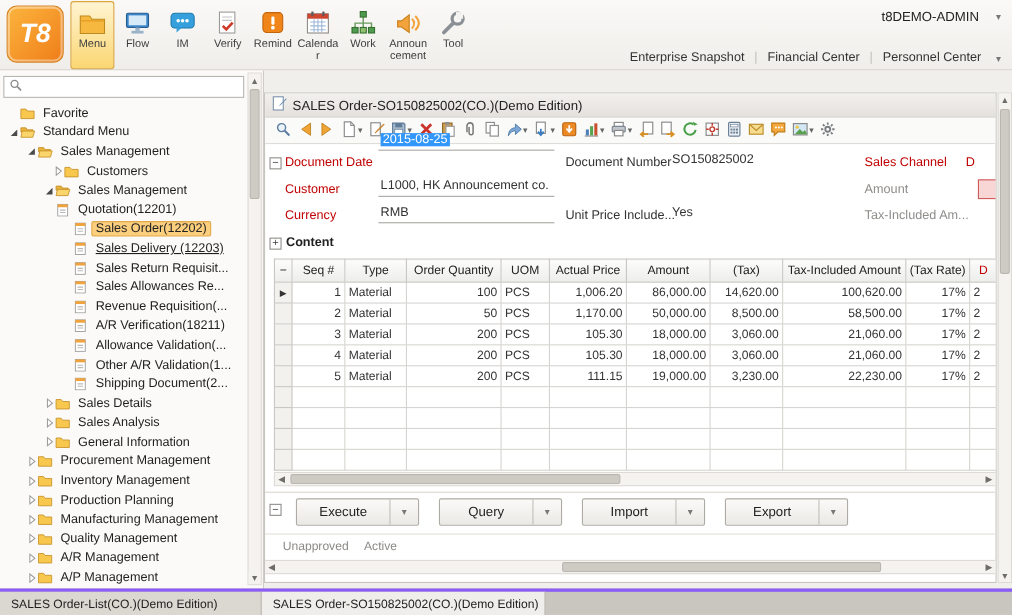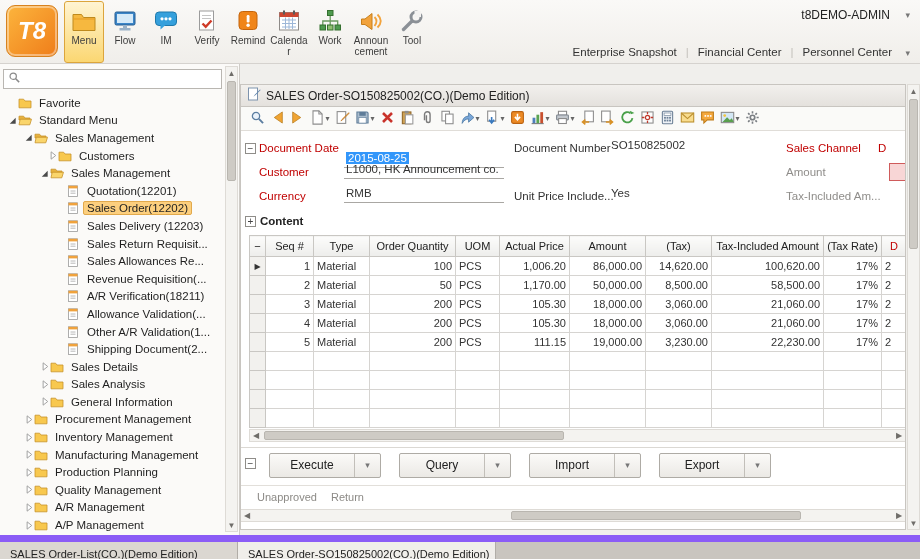--- a/index.html
+++ b/index.html
@@ -85,21 +85,21 @@
   .act-btn{position:absolute;top:5px;height:25px;display:flex;background:linear-gradient(#fbfaf8,#ebe9e5);
            border:1px solid #aeaba5;border-radius:2px;box-sizing:border-box;cursor:default;}
   .act-label{width:84px;text-align:center;line-height:23px;font-size:12px;color:#222;}
   .act-caret{width:25px;border-left:1px solid #c2bfb9;display:flex;align-items:center;justify-content:center;}
   .status-strip{position:absolute;left:0;top:400px;width:664px;height:22px;border-top:1px solid #e2dfda;
                 display:flex;align-items:center;gap:14px;padding-left:16px;box-sizing:border-box;}
   .status-txt{font-size:11px;color:#8c8a86;}
 
   
   .tabs{position:absolute;left:0;top:535px;width:920px;height:24px;background:#c9c5bf;
-        border-top:7px solid #8b5cf6;display:flex;box-sizing:border-box;}
+        border-top:3px solid #8b5cf6;display:flex;box-sizing:border-box;}
   .tab{height:23px;display:flex;align-items:center;padding:0 10px;font-size:11px;color:#222;
        background:#dbd7d1;border-right:1px solid #b1ada7;box-sizing:border-box;white-space:nowrap;overflow:hidden;cursor:default;}
   .tab.active{background:#f0eeea;}
 </style>
 </head>
 <body>
 
 <div id="app">
 
   <div class="ribbon">
@@ -288,21 +288,21 @@
             </svg>
           </span>
           <span class="tree-icn">
             <svg width="14" height="12" viewBox="0 0 14 12">
               <path d="M1 2.2 h4.6 l1.4 1.8 H12 v2 H1 Z" fill="#e8b23e" stroke="#c8932a" stroke-width="0.8"></path>
               <path d="M2.2 5.2 H13.5 L11.8 10.8 H1 Z" fill="#fad56b" stroke="#c8932a" stroke-width="0.8"></path>
             </svg>
           </span>
           <span class="tree-label">Sales Management</span>
         </div>
-        <div class="tree-row" style="padding-left: 54px;">
+        <div class="tree-row" style="padding-left: 22px; margin-left: 16px;">
           <span class="tree-arrow"></span>
           <span class="tree-icn">
             <svg width="14" height="12" viewBox="0 0 14 12">
               <rect x="2.5" y="0.8" width="9" height="10.6" fill="#fff" stroke="#9a9a9a" stroke-width="0.8"></rect>
               <rect x="2.5" y="0.8" width="9" height="2.6" fill="#f0a23c"></rect>
               <line x1="4.5" y1="6" x2="9.5" y2="6" stroke="#b8b8b8"></line>
               <line x1="4.5" y1="8.2" x2="9.5" y2="8.2" stroke="#b8b8b8"></line>
             </svg>
           </span>
           <span class="tree-label">Quotation(12201)</span>
@@ -312,21 +312,21 @@
           <span class="tree-icn">
             <svg width="14" height="12" viewBox="0 0 14 12">
               <rect x="2.5" y="0.8" width="9" height="10.6" fill="#fff" stroke="#9a9a9a" stroke-width="0.8"></rect>
               <rect x="2.5" y="0.8" width="9" height="2.6" fill="#f0a23c"></rect>
               <line x1="4.5" y1="6" x2="9.5" y2="6" stroke="#b8b8b8"></line>
               <line x1="4.5" y1="8.2" x2="9.5" y2="8.2" stroke="#b8b8b8"></line>
             </svg>
           </span>
           <span class="tree-label selected">Sales Order(12202)</span>
         </div>
-        <div class="tree-row" style="padding-left: 54px;">
+        <div class="tree-row" style="padding-left: 54px; text-decoration: underline;">
           <span class="tree-arrow"></span>
           <span class="tree-icn">
             <svg width="14" height="12" viewBox="0 0 14 12">
               <rect x="2.5" y="0.8" width="9" height="10.6" fill="#fff" stroke="#9a9a9a" stroke-width="0.8"></rect>
               <rect x="2.5" y="0.8" width="9" height="2.6" fill="#f0a23c"></rect>
               <line x1="4.5" y1="6" x2="9.5" y2="6" stroke="#b8b8b8"></line>
               <line x1="4.5" y1="8.2" x2="9.5" y2="8.2" stroke="#b8b8b8"></line>
             </svg>
           </span>
           <span class="tree-label">Sales Delivery (12203)</span>
@@ -484,34 +484,34 @@
           <span class="tree-arrow">
             <svg width="11" height="11" viewBox="0 0 12 12">
               <path d="M4.5 2 L9.5 6 L4.5 10 Z" fill="#fff" stroke="#9a9a9a"></path>
             </svg>
           </span>
           <span class="tree-icn">
             <svg width="14" height="12" viewBox="0 0 14 12">
               <path d="M1 2.2 h4.6 l1.4 1.8 H13 v6.8 H1 Z" fill="#f8c84e" stroke="#c8932a" stroke-width="0.8"></path>
             </svg>
           </span>
+          <span class="tree-label">Production Planning</span>
+        </div>
+        <div class="tree-row" style="padding-left: 22px;">
+          <span class="tree-arrow">
+            <svg width="11" height="11" viewBox="0 0 12 12">
+              <path d="M4.5 2 L9.5 6 L4.5 10 Z" fill="#fff" stroke="#9a9a9a"></path>
+            </svg>
+          </span>
+          <span class="tree-icn">
+            <svg width="14" height="12" viewBox="0 0 14 12">
+              <path d="M1 2.2 h4.6 l1.4 1.8 H13 v6.8 H1 Z" fill="#f8c84e" stroke="#c8932a" stroke-width="0.8"></path>
+            </svg>
+          </span>
           <span class="tree-label">Manufacturing Management</span>
-        </div>
-        <div class="tree-row" style="padding-left: 22px;">
-          <span class="tree-arrow">
-            <svg width="11" height="11" viewBox="0 0 12 12">
-              <path d="M4.5 2 L9.5 6 L4.5 10 Z" fill="#fff" stroke="#9a9a9a"></path>
-            </svg>
-          </span>
-          <span class="tree-icn">
-            <svg width="14" height="12" viewBox="0 0 14 12">
-              <path d="M1 2.2 h4.6 l1.4 1.8 H13 v6.8 H1 Z" fill="#f8c84e" stroke="#c8932a" stroke-width="0.8"></path>
-            </svg>
-          </span>
-          <span class="tree-label">Production Planning</span>
         </div>
         <div class="tree-row" style="padding-left: 22px;">
           <span class="tree-arrow">
             <svg width="11" height="11" viewBox="0 0 12 12">
               <path d="M4.5 2 L9.5 6 L4.5 10 Z" fill="#fff" stroke="#9a9a9a"></path>
             </svg>
           </span>
           <span class="tree-icn">
             <svg width="14" height="12" viewBox="0 0 14 12">
               <path d="M1 2.2 h4.6 l1.4 1.8 H13 v6.8 H1 Z" fill="#f8c84e" stroke="#c8932a" stroke-width="0.8"></path>
@@ -729,21 +729,21 @@
                 <circle cx="7" cy="7" r="2.1" fill="none" stroke="#7a7e83" stroke-width="1.6"></circle>
                 <g stroke="#7a7e83" stroke-width="1.5">
                   <path d="M7 1.2 V3.2 M7 10.8 V12.8 M1.2 7 H3.2 M10.8 7 h2 M2.9 2.9 L4.3 4.3 M9.7 9.7 l1.4 1.4 M11.1 2.9 L9.7 4.3 M4.3 9.7 L2.9 11.1"></path>
                 </g>
               </svg></span>
           </span>
         </div>
 
       <span class="collapse-box" style="left:4px;top:58px;">−</span>
       <span class="flabel req" style="left:18px;top:57px;">Document Date</span>
-      <span class="fvalue" style="left:103px;top:67px;width:160px;"><span class="selval">2015-08-25</span></span>
+      <span class="fvalue" style="left:103px;top:36px;width:160px;"><span class="selval">2015-08-25</span></span>
       <span class="flabel" style="left:273px;top:57px;">Document Number</span>
       <span class="fvalue" style="left:368px;top:54px;width:102px;border-bottom:none;">SO150825002</span>
       <span class="flabel req" style="left:545px;top:57px;">Sales Channel</span>
       <span class="flabel req" style="left:637px;top:57px;">D</span>
 
       <span class="flabel req" style="left:18px;top:81px;">Customer</span>
       <span class="fvalue" style="left:103px;top:78px;width:160px;">L1000, HK Announcement co.</span>
       <span class="flabel muted" style="left:545px;top:81px;">Amount</span>
       <span class="red-box" style="left:648px;top:78px;width:30px;height:16px;"></span>
 
@@ -929,21 +929,21 @@
             </div>
             <div class="act-btn" style="left: 418px;">
               <span class="act-label">Export</span>
               <span class="act-caret caret">▾</span>
             </div>
           </div>
       </div>
 
       <div class="status-strip">
         <span class="status-txt">Unapproved</span>
-        <span class="status-txt">Return</span>
+        <span class="status-txt">Active</span>
       </div>
 
       <div class="sb" style="left:0px;top:424px;width:664px;height:13px;border-left:none;border-right:none;">
         <div class="sb-arr" style="left:0;top:0;width:12px;height:11px;">◀</div>
         <div class="sb-thumb" style="left:270px;top:1px;width:290px;height:9px;"></div>
         <div class="sb-arr" style="right:0;top:0;width:12px;height:11px;">▶</div>
       </div>
     </div>
 
     <div class="sb" style="left:667px;top:20px;width:13px;height:446px;">

